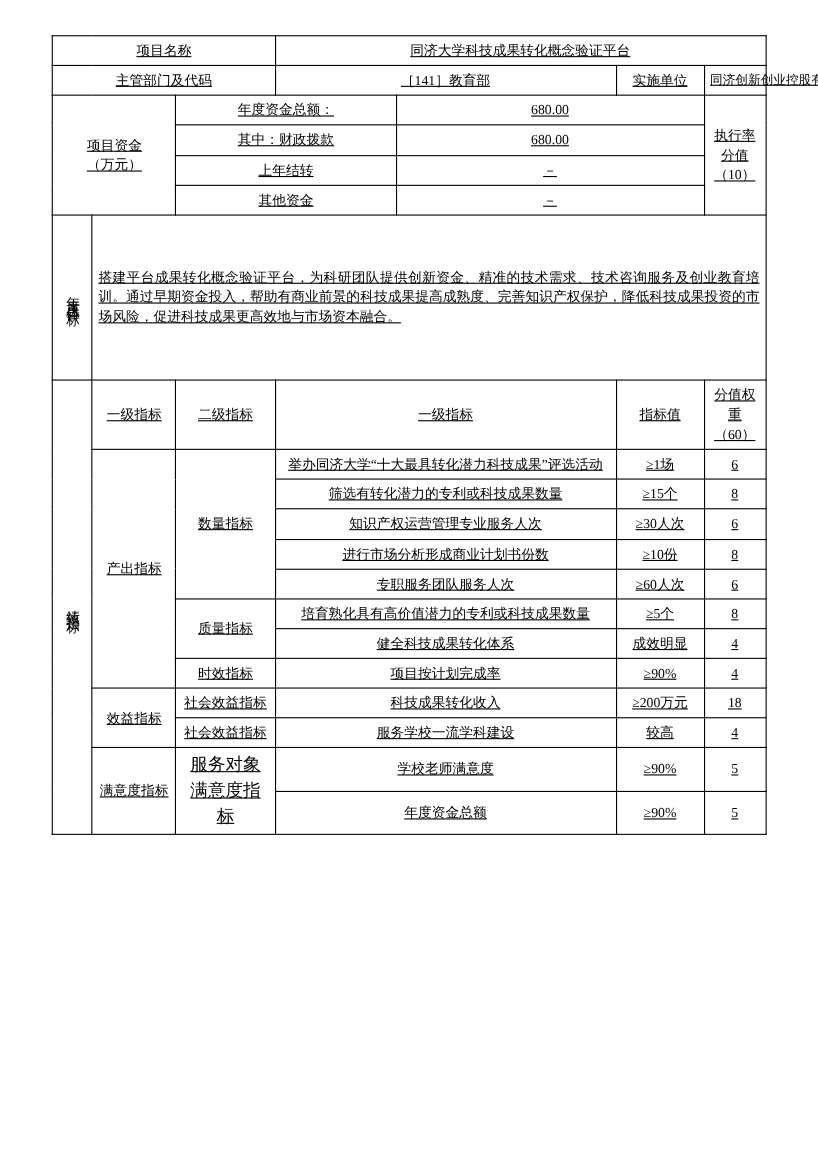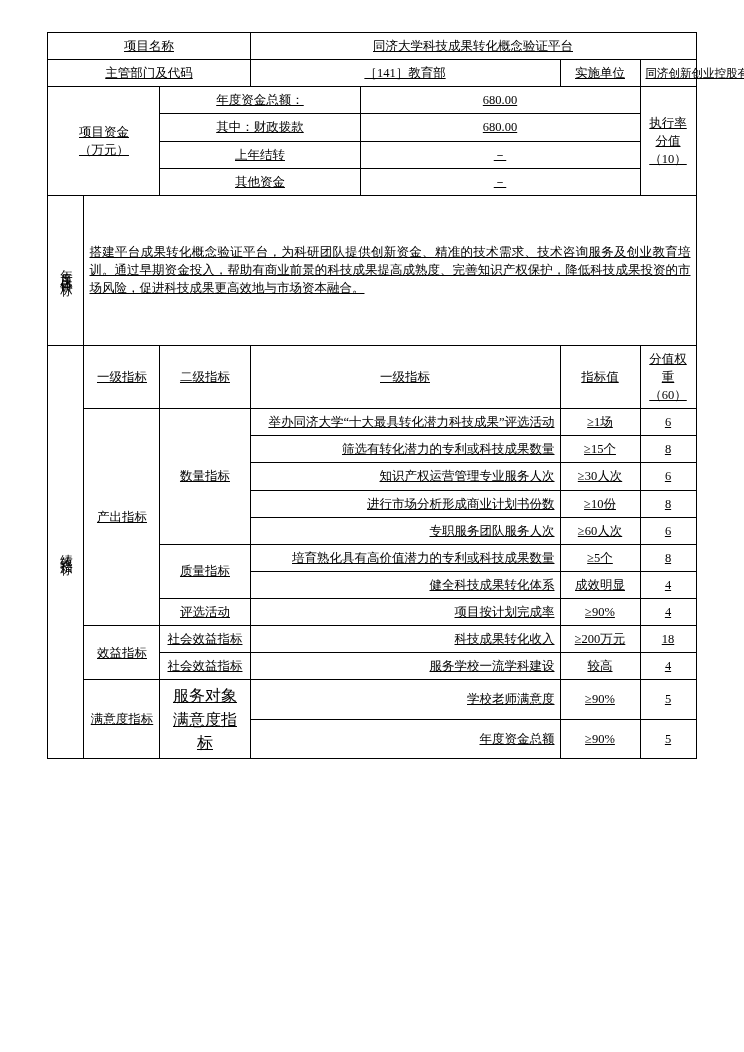--- a/index.html
+++ b/index.html
@@ -45,21 +45,21 @@
     border: 1px solid #000000;
     font-size: 12.5px;
     padding: 4px 5px;
     vertical-align: middle;
     line-height: 1.45;
   }
   .c {
     text-align: center;
   }
   .l {
-    text-align: right;
+    text-align: center;
   }
   .r {
     text-align: center;
   }
   .vert {
     text-align: center;
     padding: 4px 2px;
   }
   .vert span {
     writing-mode: vertical-rl;
@@ -194,21 +194,21 @@
         <td class="c">≥5个</td>
         <td class="c">8</td>
       </tr>
       <tr>
         <td class="l" colspan="2">健全科技成果转化体系</td>
         <td class="c">成效明显</td>
         <td class="c">4</td>
       </tr>
 
       <tr>
-        <td class="c">评选活动</td>
+        <td class="c">时效指标</td>
         <td class="l" colspan="2">项目按计划完成率</td>
         <td class="c">≥90%</td>
         <td class="c">4</td>
       </tr>
 
       <tr>
         <td class="c" rowspan="2">效益指标</td>
         <td class="c">社会效益指标</td>
         <td class="l" colspan="2">科技成果转化收入</td>
         <td class="c">≥200万元</td>

